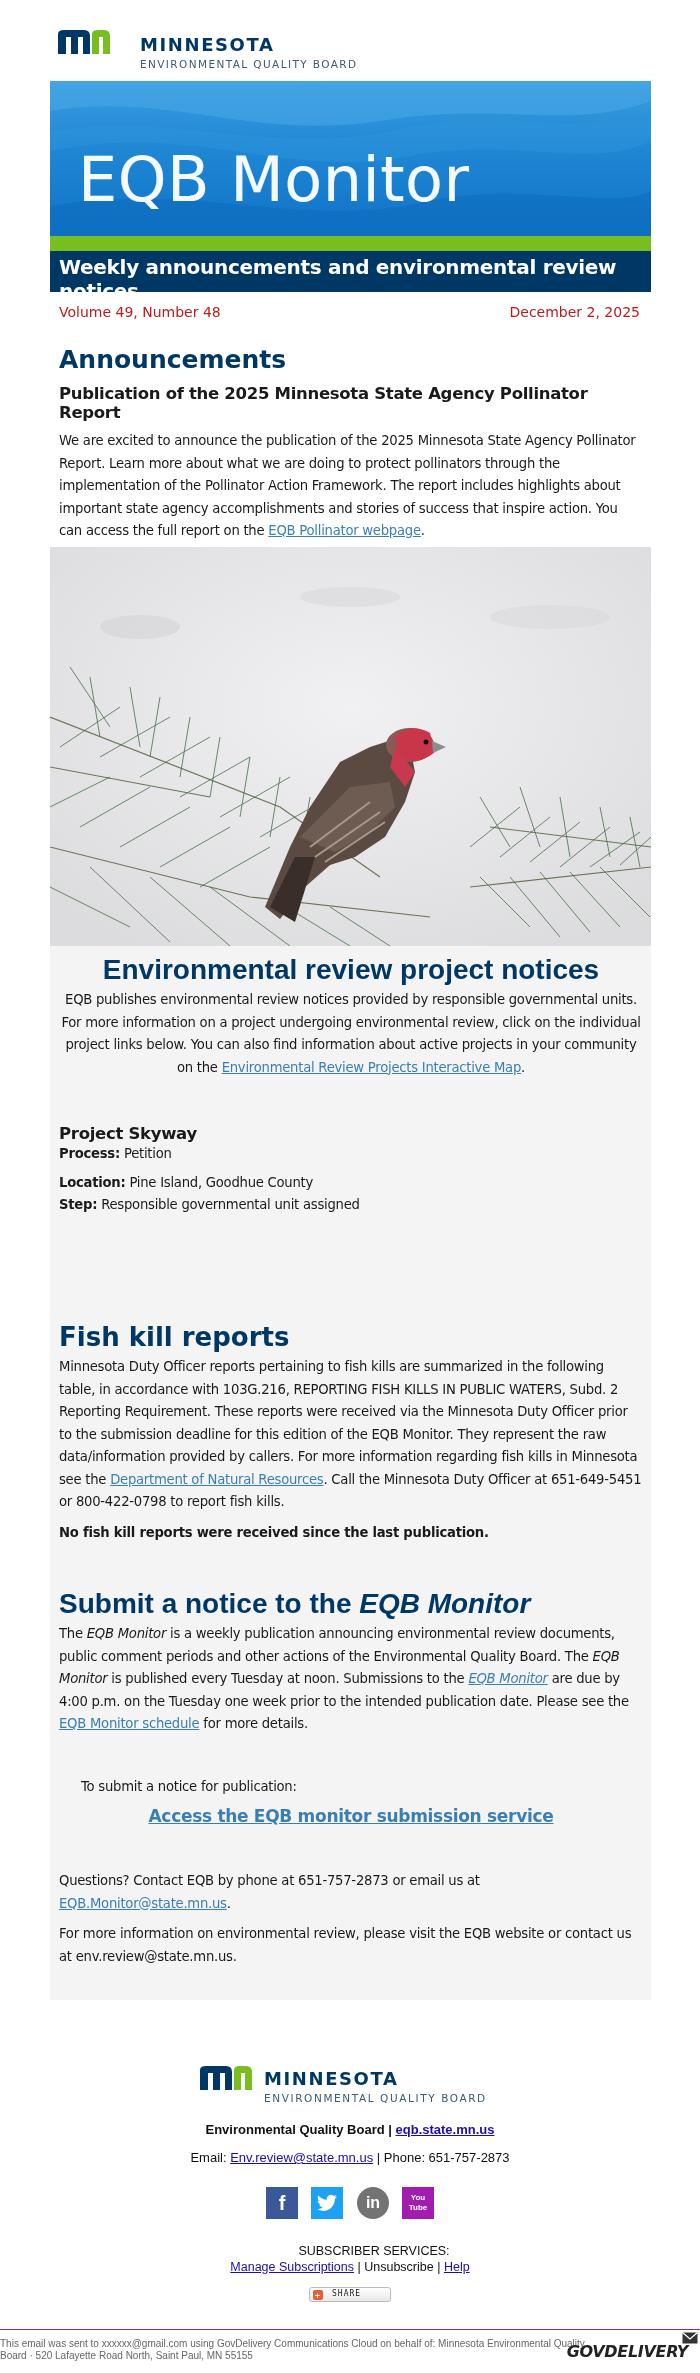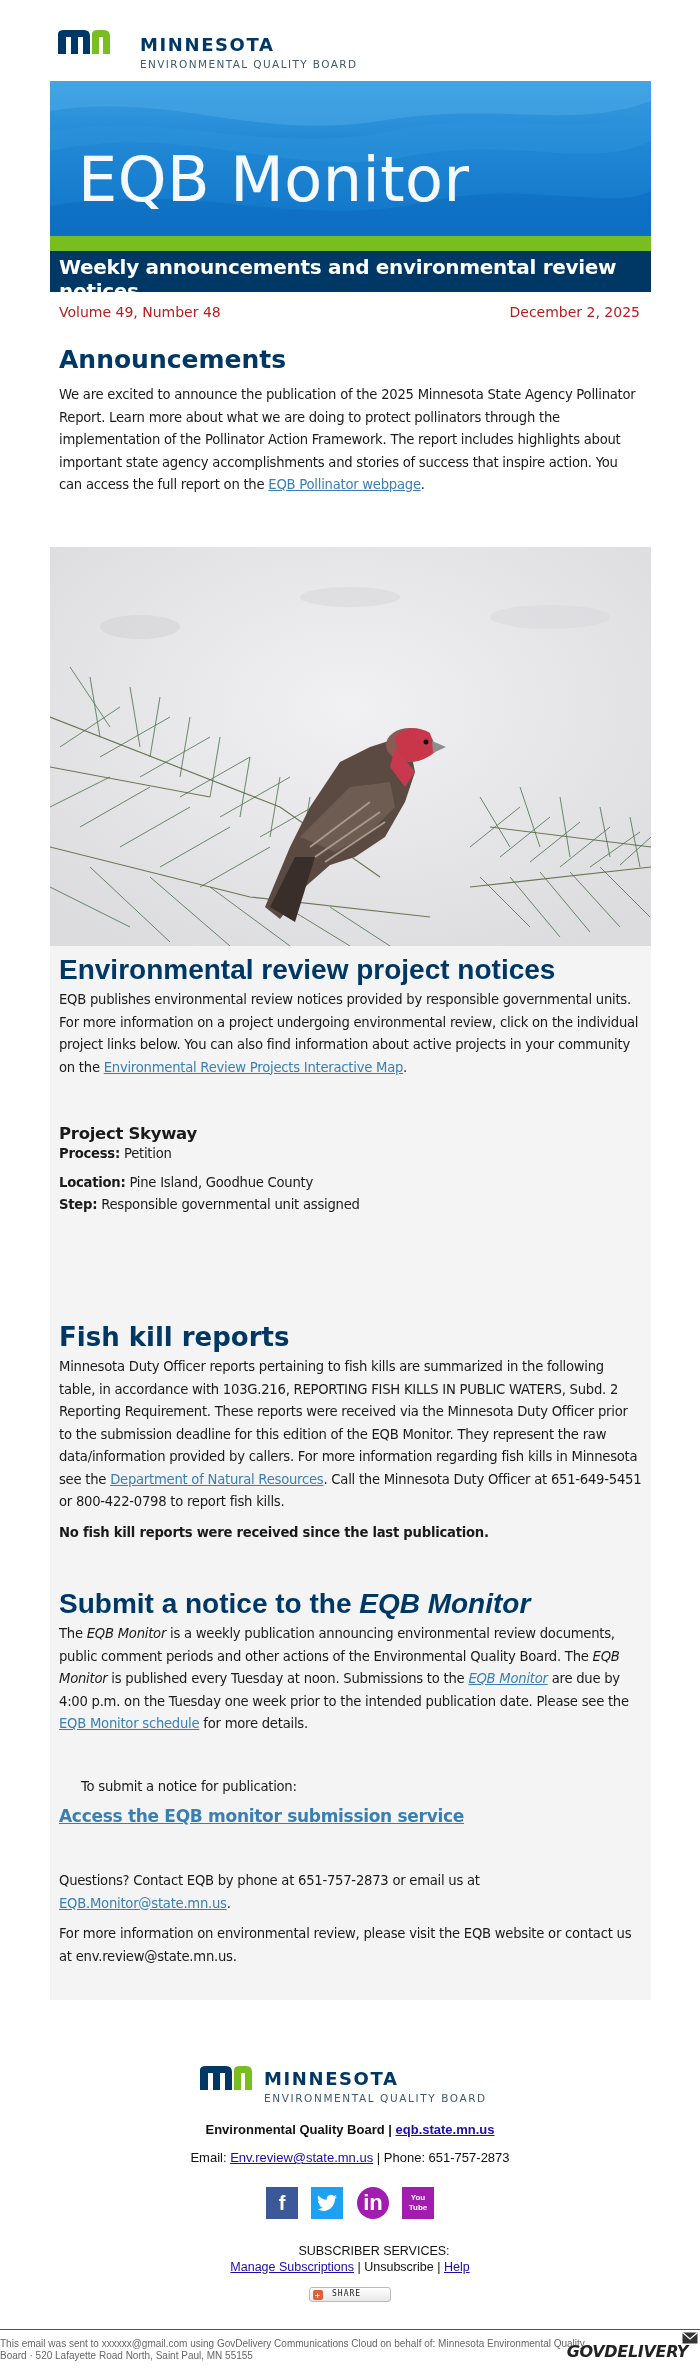--- a/index.html
+++ b/index.html
@@ -81,20 +81,21 @@
   </div>
 </div>
 
 <div class="meta">
   <span>Volume 49, Number 48</span>
   <span class="right">December 2, 2025</span>
 </div>
 
 <div class="content" style="top:344px;">
   <h1 class="sec calibri">Announcements</h1>
+  <h2 class="sub">Publication of the 2025 Minnesota State Agency Pollinator Report</h2>
   <p class="body" style="margin-top:8px;"><span>We are excited to announce the publication of the 2025 Minnesota State Agency Pollinator Report. Learn more about what we are doing to protect pollinators through the implementation of the Pollinator Action Framework. The report includes highlights about important state agency accomplishments and stories of success that inspire action. You can access the full report on the </span><a href="#">EQB Pollinator webpage</a><span>.</span></p>
 </div>
 
 <div class="photo">
   <svg width="601" height="399" viewBox="0 0 601 399">
     <defs>
       <radialGradient id="bg" cx="50%" cy="40%" r="70%">
         <stop offset="0%" stop-color="#f1f1f3"></stop>
         <stop offset="100%" stop-color="#dcdcdf"></stop>
       </radialGradient>
@@ -130,21 +131,21 @@
       <path d="M345 200 L365 225 L355 240 L340 220 Z" fill="#c8394d"></path>
       <path d="M382 194 L396 200 L383 206 Z" fill="#8d8d8d"></path>
       <circle cx="376" cy="195" r="2.5" fill="#111"></circle>
       <path d="M220 360 L245 310 L265 310 L245 375 Z" fill="#3a2e2a"></path>
     </g>
   </svg>
 </div>
 
 <div class="panel"></div>
 
-<div class="content" style="top:954px;">
+<div class="content" style="top:954px;text-align:center;">
   <h1 class="sec">Environmental review project notices</h1>
   <p class="body" style="margin-top:3px;"><span>EQB publishes environmental review notices provided by responsible governmental units. For more information on a project undergoing environmental review, click on the individual project links below. You can also find information about active projects in your community on the </span><a href="#">Environmental Review Projects Interactive Map</a><span>.</span></p>
 </div>
 
 <div class="content" style="top:1124px;">
   <h2 class="sub" style="margin-top:0;">Project Skyway</h2>
   <p class="body"><b>Process:</b> <span>Petition</span></p>
   <p class="body" style="margin-top:6px;"><b>Location:</b> <span>Pine Island, Goodhue County</span></p>
   <p class="body"><b>Step:</b> <span>Responsible governmental unit assigned</span></p>
 </div>
@@ -152,21 +153,21 @@
 <div class="content" style="top:1321px;">
   <h1 class="sec calibri" style="font-size:26px;">Fish kill reports</h1>
   <p class="body" style="margin-top:3px;"><span>Minnesota Duty Officer reports pertaining to fish kills are summarized in the following table, in accordance with 103G.216, REPORTING FISH KILLS IN PUBLIC WATERS, Subd. 2 Reporting Requirement. These reports were received via the Minnesota Duty Officer prior to the submission deadline for this edition of the EQB Monitor. They represent the raw data/information provided by callers. For more information regarding fish kills in Minnesota see the </span><a href="#">Department of Natural Resources</a><span>. Call the Minnesota Duty Officer at 651-649-5451 or 800-422-0798 to report fish kills.</span></p>
   <p class="body" style="margin-top:8px;font-weight:bold;">No fish kill reports were received since the last publication.</p>
 </div>
 
 <div class="content" style="top:1588px;">
   <h1 class="sec"><span>Submit a notice to the </span><i>EQB Monitor</i></h1>
   <p class="body" style="margin-top:3px;"><span>The </span><i>EQB Monitor</i><span> is a weekly publication announcing environmental review documents, public comment periods and other actions of the Environmental Quality Board. The </span><i>EQB Monitor</i><span> is published every Tuesday at noon. Submissions to the </span><a href="#" style="font-style:italic;">EQB Monitor</a><span> are due by 4:00 p.m. on the Tuesday one week prior to the intended publication date. Please see the </span><a href="#">EQB Monitor schedule</a><span> for more details.</span></p>
   <p class="body" style="margin-top:40px;margin-left:22px;">To submit a notice for publication:</p>
-  <p style="margin-top:8px;font-size:17px;font-weight:bold;letter-spacing:-0.3px;"><a href="#">Access the EQB monitor submission service</a></p>
+  <p style="margin-top:8px;font-size:17px;font-weight:bold;letter-spacing:-0.3px;text-align:center;"><a href="#">Access the EQB monitor submission service</a></p>
   <p class="body" style="margin-top:44px;"><span>Questions? Contact EQB by phone at 651-757-2873 or email us at </span><a href="#">EQB.Monitor@state.mn.us</a><span>.</span></p>
   <p class="body" style="margin-top:8px;">For more information on environmental review, please visit the EQB website or contact us at env.review@state.mn.us.</p>
 </div>
 
 <div class="footer">
   <div class="flogo">
     <svg class="mn" viewBox="0 0 52 24">
       <path d="M0 24 V4 Q0 0 6 0 H26 Q32 0 32 6 V24 H25 V7 H20 V24 H13 V7 H8 V24 Z" fill="#003865"></path>
       <path d="M34 24 V4 Q34 0 40 0 H46 Q52 0 52 6 V24 H45 V7 H41 V24 Z" fill="#78be20"></path>
     </svg>
@@ -175,21 +176,21 @@
   </div>
   <div class="fline" style="top:62px;font-weight:bold;"><span>Environmental Quality Board | </span><a href="#">eqb.state.mn.us</a></div>
   <div class="fline" style="top:90px;"><span>Email: </span><a href="#">Env.review@state.mn.us</a><span> | Phone: 651-757-2873</span></div>
   <div class="social">
     <a class="ic" style="left:0;background:#3b5998;text-decoration:none;">f</a>
     <a class="ic" style="left:45px;background:#1da1f2;text-decoration:none;">
       <svg width="20" height="18" viewBox="0 0 24 20" style="margin-top:7px">
           <path d="M24 2.4a9.8 9.8 0 0 1-2.8.8A4.9 4.9 0 0 0 23.3.5a9.8 9.8 0 0 1-3.1 1.2A4.9 4.9 0 0 0 11.8 6 14 14 0 0 1 1.7.9a4.9 4.9 0 0 0 1.5 6.6A4.9 4.9 0 0 1 1 6.9a4.9 4.9 0 0 0 3.9 4.8 4.9 4.9 0 0 1-2.2.1 4.9 4.9 0 0 0 4.6 3.4A9.9 9.9 0 0 1 0 17.3 14 14 0 0 0 7.5 19.5c9 0 14-7.5 14-14v-.6A10 10 0 0 0 24 2.4z" fill="#fff"></path>
         </svg>
     </a>
-    <a class="ic" style="left:91px;background:#a21caf;text-decoration:none;font-size:22px;border-radius:16px;">in</a>
+    <a class="ic" style="left:91px;background:#737373;text-decoration:none;font-size:16px;border-radius:16px;">in</a>
     <a class="ic" style="left:136px;background:#a21caf;text-decoration:none;font-size:8px;line-height:10px;padding-top:6px;">You Tube</a>
   </div>
   <div class="fline" style="top:184px;font-size:12.5px;margin-left:24px;">SUBSCRIBER SERVICES:</div>
   <div class="fline" style="top:200px;font-size:12.5px;">
     <a href="#">Manage Subscriptions</a><span> | </span><span>Unsubscribe</span><span> | </span><a href="#">Help</a>
   </div>
   <div class="share">
     <span class="plus">+</span>
     <span class="lbl">SHARE</span>
   </div>

